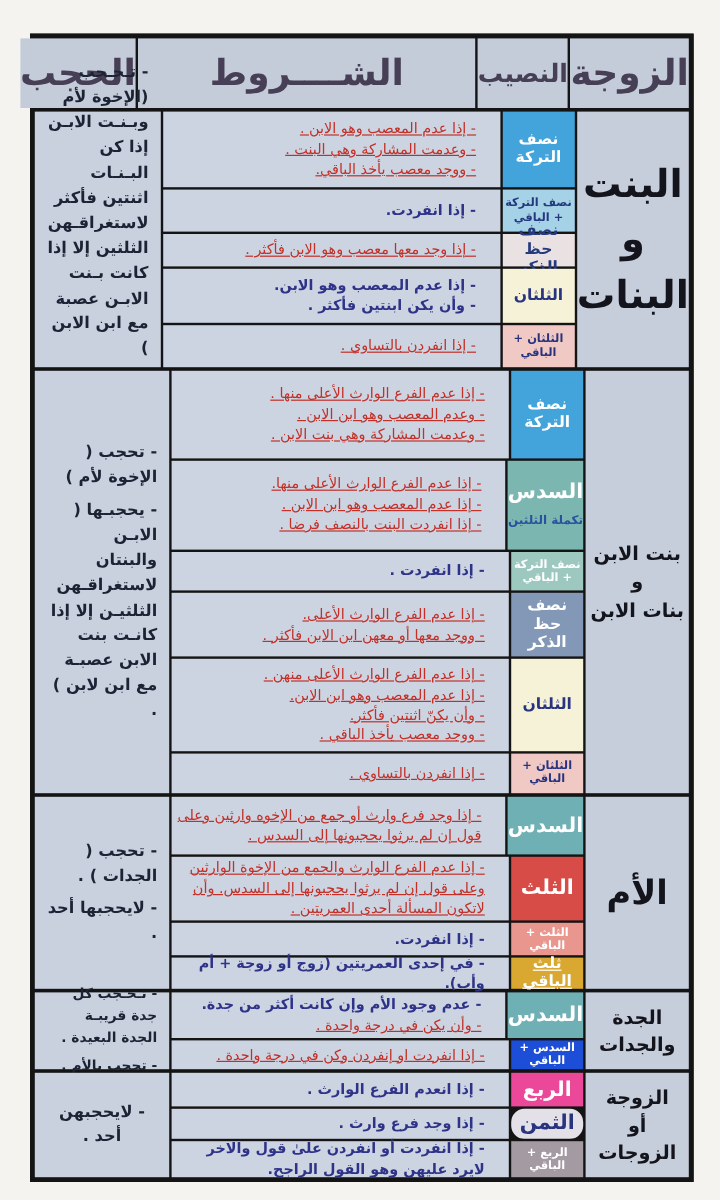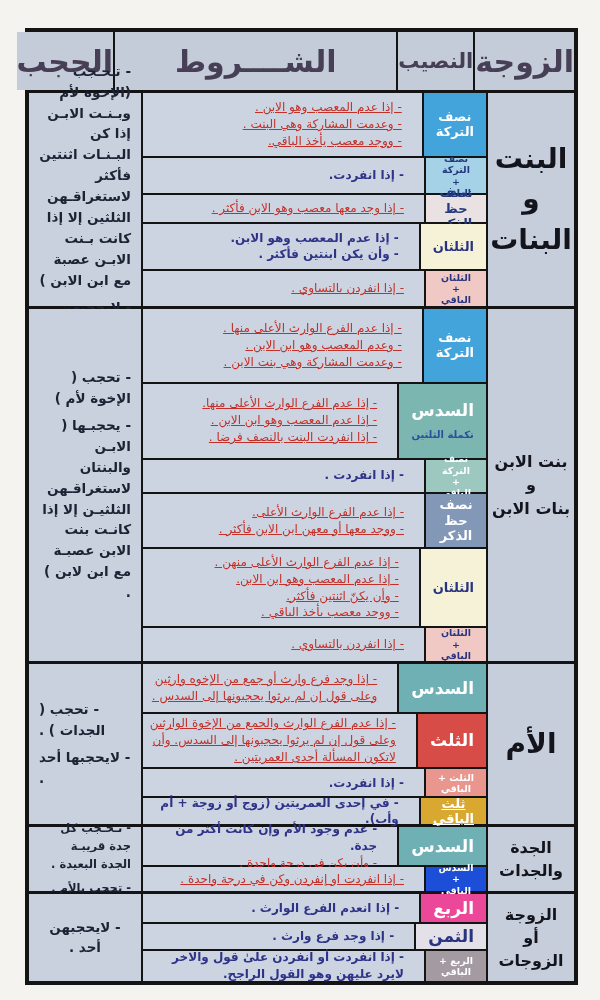--- a/index.html
+++ b/index.html
@@ -20,27 +20,27 @@
   .col-cond{flex:0 0 281px;}
   .col-hajb{flex:1 1 auto;}
   .col-mid{flex:0 0 343px;}
 
   .heir-row{display:flex;gap:2px;min-height:0;}
   .heir-cell{
     background:#c6cedc;display:flex;flex-direction:column;align-items:center;justify-content:center;
     color:#14141c;font-weight:bold;text-align:center;line-height:1.45;
   }
   .heir-cell .big1{font-size:28px;}
-  .heir-cell .sz24{font-size:28px;text-align:center;}
+  .heir-cell .sz24{font-size:32px;text-align:center;}
   .heir-cell .sz19{font-size:16px;}
   .mid{display:flex;flex-direction:column;gap:2px;min-height:0;}
   .subrow{display:flex;gap:2px;min-height:0;}
   .share-cell{
     flex:0 0 60px;display:flex;flex-direction:column;align-items:center;justify-content:center;
-    font-weight:bold;text-align:center;padding:1px 12px;box-sizing:border-box;line-height:1.2;
+    font-weight:bold;text-align:center;padding:1px 0;box-sizing:border-box;line-height:1.2;
   }
   .share-main.sz17{font-size:17px;}
   .share-main.sz13{font-size:13px;}
   .share-main.sz95{font-size:9.5px;}
   .share-sub{font-size:10px;margin-top:8px;}
   .cond-cell{
     flex:1 1 auto;background:#ccd4e2;display:flex;flex-direction:column;justify-content:center;
     padding:3px 20px 3px 5px;box-sizing:border-box;text-align:right;line-height:1.4;font-size:12px;
   }
   .cond-line.r{color:#c23028;text-decoration:underline;}
@@ -221,21 +221,21 @@
             </div>
             <div class="subrow" style="flex: 27 1 0px;">
               <div class="share-cell" style="background: rgb(216, 168, 48); color: rgb(255, 255, 255); text-decoration: underline;">
                 <div class="share-main sz13">ثلث الباقي</div>
               </div>
               <div class="cond-cell">
                 <div class="cond-line n">- في إحدى العمريتين (زوج أو زوجة + أم وأب).</div>
               </div>
             </div>
           </div>
-          <div class="hajb-cell col-hajb" style="text-align: left;">
+          <div class="hajb-cell col-hajb" style="text-align: right;">
             <p>- تحجب ( الجدات ) .</p>
             <p>- لايحجبها أحد .</p>
           </div>
         </div>
         <div class="heir-row" style="flex: 65 1 0px;">
           <div class="heir-cell col-heir">
             <div class="sz19">الجدة</div>
             <div class="sz19">والجدات</div>
           </div>
           <div class="mid col-mid">
@@ -271,21 +271,21 @@
           <div class="mid col-mid">
             <div class="subrow" style="flex: 30 1 0px;">
               <div class="share-cell" style="background: #ec4899; color: rgb(255, 255, 255);">
                 <div class="share-main sz17">الربع</div>
               </div>
               <div class="cond-cell">
                 <div class="cond-line n">- إذا انعدم الفرع الوارث .</div>
               </div>
             </div>
             <div class="subrow" style="flex: 27 1 0px;">
-              <div class="share-cell" style="background: rgb(228, 224, 232); color: rgb(40, 52, 128);">
+              <div class="share-cell" style="background: rgb(228, 224, 232); color: rgb(40, 52, 128); border-radius: 11px;">
                 <div class="share-main sz17">الثمن</div>
               </div>
               <div class="cond-cell">
                 <div class="cond-line n">- إذا وجد فرع وارث .</div>
               </div>
             </div>
             <div class="subrow" style="flex: 32 1 0px;">
               <div class="share-cell" style="background: rgb(164, 154, 162); color: rgb(255, 255, 255);">
                 <div class="share-main sz95">الربع + الباقي</div>
               </div>

